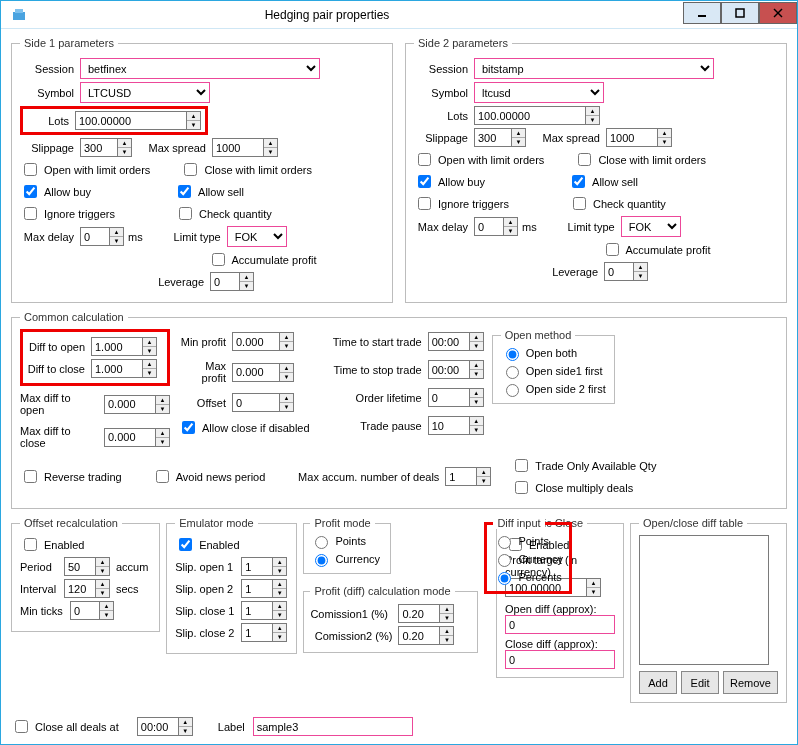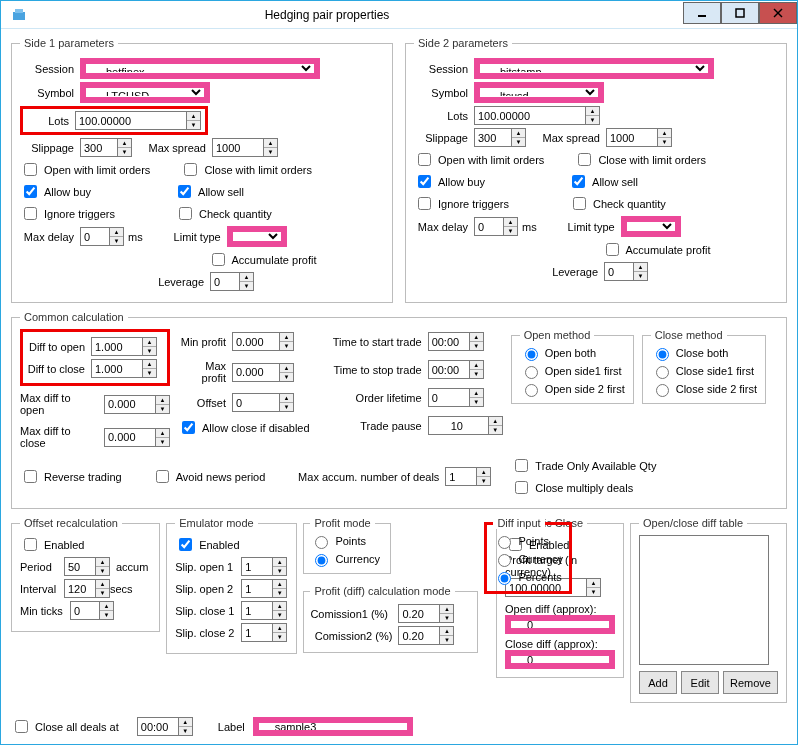--- a/index.html
+++ b/index.html
@@ -11,21 +11,21 @@
 .winbtn { width:38px; height:22px; border:1px solid #666; margin-top:1px; display:flex;align-items:center;justify-content:center; background:#eee;}
 .winbtn.min{background:#d9e8f5;}
 .winbtn.max{background:#d9e8f5;}
 .winbtn.close{background:#c75050;color:#000;font-weight:bold;}
 .content { padding:8px 10px 8px 10px; }
 .row2 { display:flex; gap:12px;}
 fieldset { border:1px solid #bcbcbc; margin:0 0 8px 0; padding:6px 8px 8px 8px;}
 legend { padding:0 4px; color:#333;}
 .fld { display:flex; align-items:center; margin:3px 0;}
 .lbl { display:inline-block; text-align:right; padding-right:6px;}
-select, input[type=text] { border:6px solid #ec4899; height:19px; padding:1px 16px; background:#fff;}
+select, input[type=text] { border:1px solid #ec4899; height:19px; padding:1px 3px; background:#fff;}
 select {height:21px;}
 .spin { display:inline-flex; align-items:stretch; height:19px; border:1px solid #7a7a7a;}
 .spin input { border:none; height:17px; padding:1px 3px; width:40px;}
 .spin .arrows { width:14px; display:flex; flex-direction:column; border-left:1px solid #7a7a7a;}
 .spin .arrows span{flex:1; font-size:6px; line-height:8px; text-align:center; background:#efefef; cursor:pointer;}
 .spin .arrows span:first-child{border-bottom:1px solid #aaa;}
 .chk { display:inline-flex; align-items:center; gap:4px; margin-right:10px;}
 .chk input{width:13px;height:13px;}
 .radiobox { display:inline-flex; align-items:center; gap:4px;}
 .btn { border:1px solid #888; background:#e6e6e6; padding:3px 12px; min-width:56px; height:23px;}
@@ -380,56 +380,41 @@
               <input style="width: 40px;" value="0">
               <span class="arrows">
                 <span>▲</span>
                 <span>▼</span>
               </span>
             </span>
           </div>
     <div class="fld">
             <span class="lbl" style="width:100px">Trade pause</span>
       <span class="spin">
-              <input style="width: 40px; margin-left: 19px;" value="10">
+              <input style="width: 40px;" value="10">
               <span class="arrows">
                 <span>▲</span>
                 <span>▼</span>
               </span>
             </span>
           </div>
   </div>
   <fieldset style="padding:4px 8px">
     <legend>Open method</legend>
     <label class="radiobox">
             <input type="radio" name="om" checked="" style="">
             <span>Open both</span>
           </label><br>
     <label class="radiobox">
             <input type="radio" name="om" style="">
             <span>Open side1 first</span>
           </label><br>
     <label class="radiobox">
             <input type="radio" name="om" style="">
             <span>Open side 2 first</span>
-          </label>
-  </fieldset>
-  <fieldset style="padding:4px 8px">
-    <legend>Close method</legend>
-    <label class="radiobox">
-            <input type="radio" name="cm" checked="" style="">
-            <span>Close both</span>
-          </label><br>
-    <label class="radiobox">
-            <input type="radio" name="cm" style="">
-            <span>Close side1 first</span>
-          </label><br>
-    <label class="radiobox">
-            <input type="radio" name="cm" style="">
-            <span>Close side 2 first</span>
           </label>
   </fieldset>
 </div>
 <div class="fld" style="margin-top:4px">
   <label class="chk">
           <input type="checkbox" style="">
           <span>Reverse trading</span>
         </label>
   <label class="chk" style="margin-left:20px">
           <input type="checkbox" style="">
@@ -476,21 +461,21 @@
         </div>
     <div class="fld">
           <span class="lbl" style="width:44px;text-align:left">Interval</span>
       <span class="spin">
             <input style="width: 30px;" value="120">
             <span class="arrows">
               <span>▲</span>
               <span>▼</span>
             </span>
           </span>
-      <span style="">secs</span>
+      <span style="padding-left:6px">secs</span>
         </div>
     <div class="fld">
           <span class="lbl" style="width:50px;text-align:left">Min ticks</span>
       <span class="spin">
             <input style="width: 28px;" value="0">
             <span class="arrows">
               <span>▲</span>
               <span>▼</span>
             </span>
           </span>

